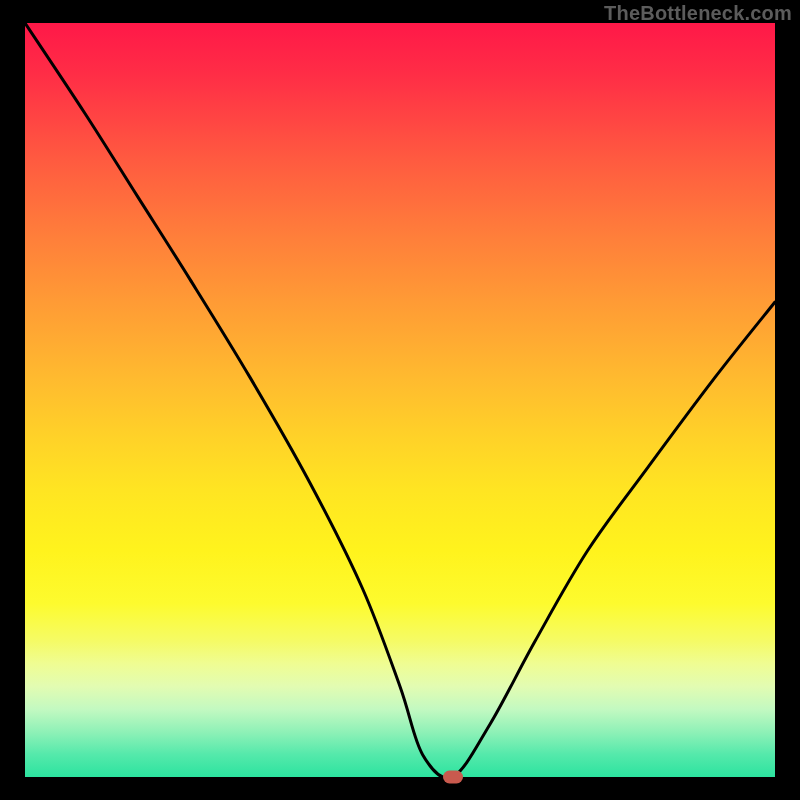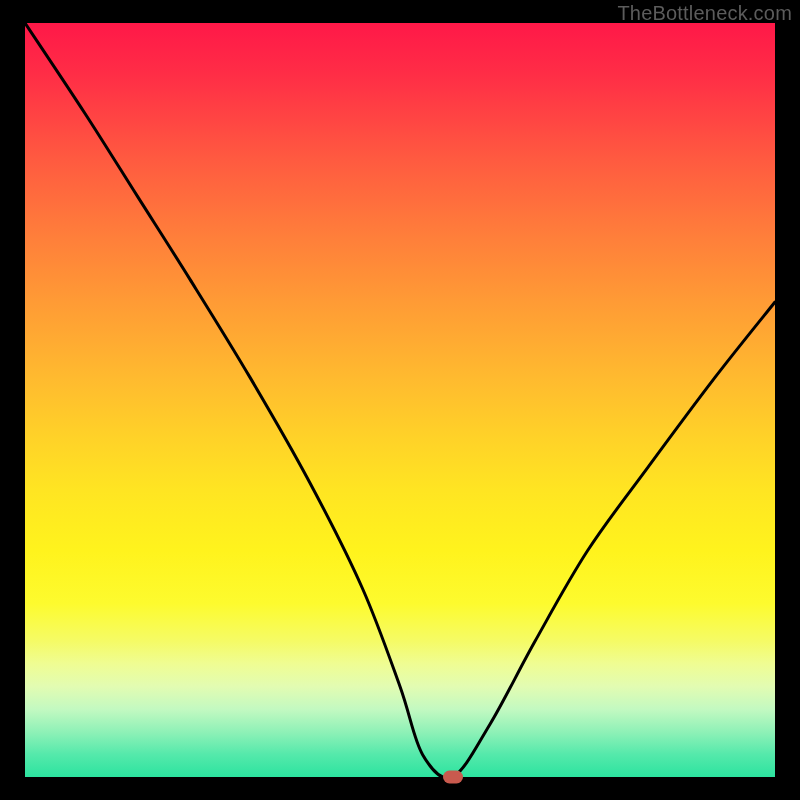--- a/index.html
+++ b/index.html
@@ -57,21 +57,21 @@
     background: #c95a4e;
     transform: translate(-50%, -50%);
   }
   .watermark {
     position: absolute;
     top: 2px;
     right: 8px;
     color: #5c5c5c;
     font-size: 20px;
     letter-spacing: 0.2px;
-    font-weight: 400;
+    font-weight: 700;
     user-select: none;
   }
 </style>
 </head>
 <body>
 
 <div class="watermark">TheBottleneck.com</div>
 
 <div class="frame">
   <div class="gradient"></div>

